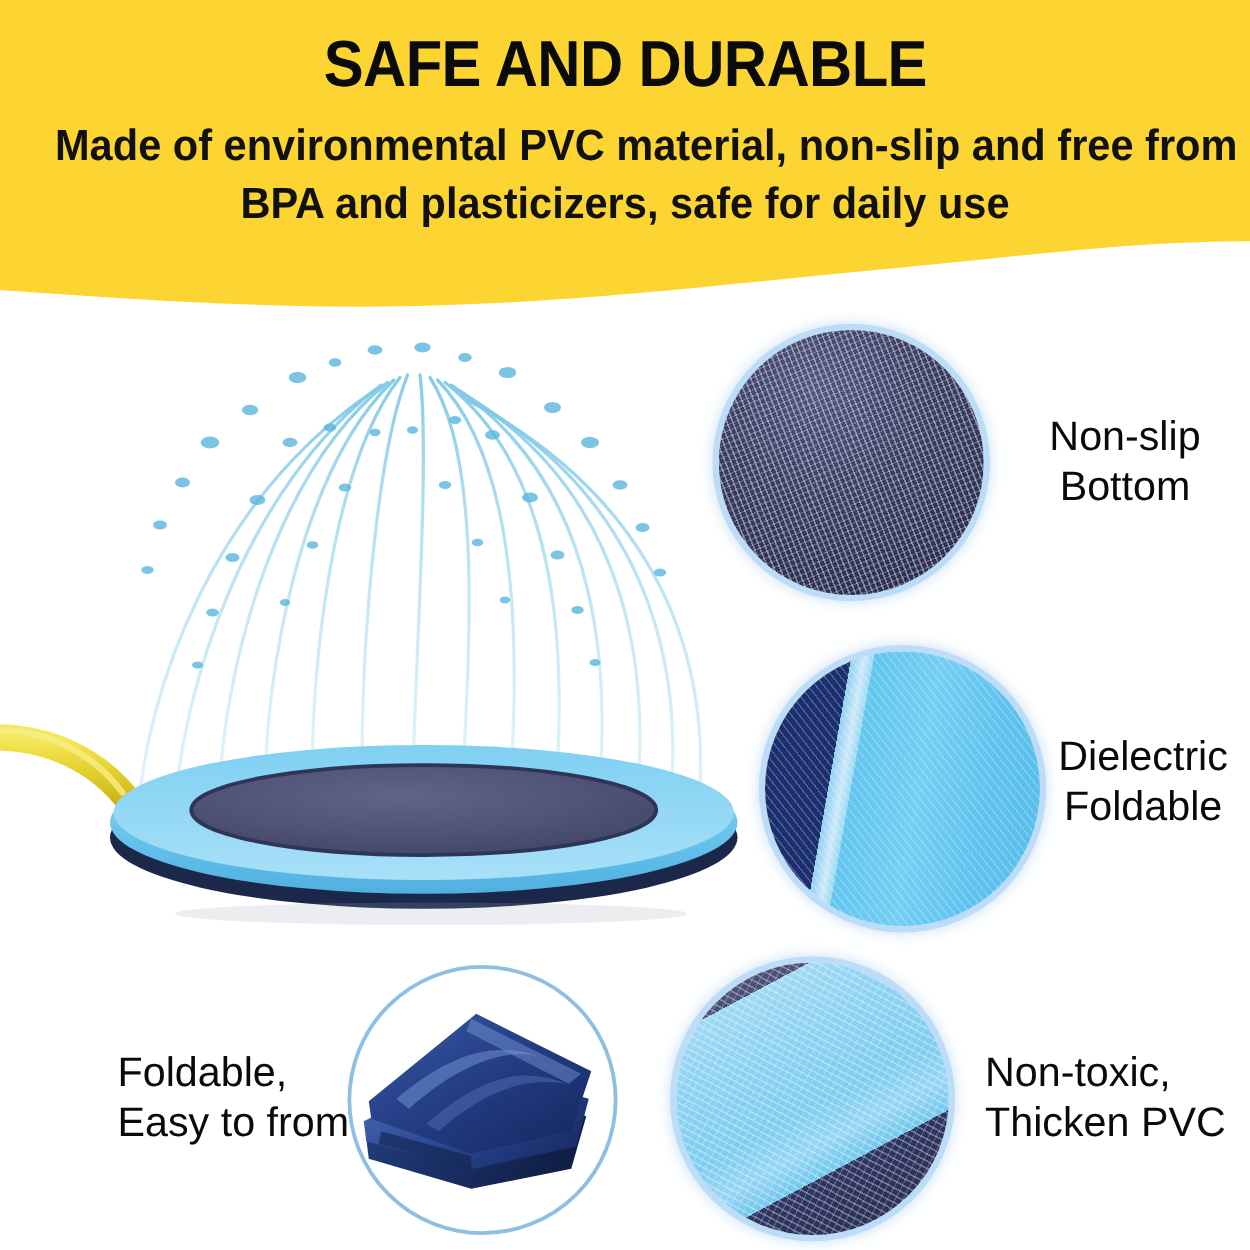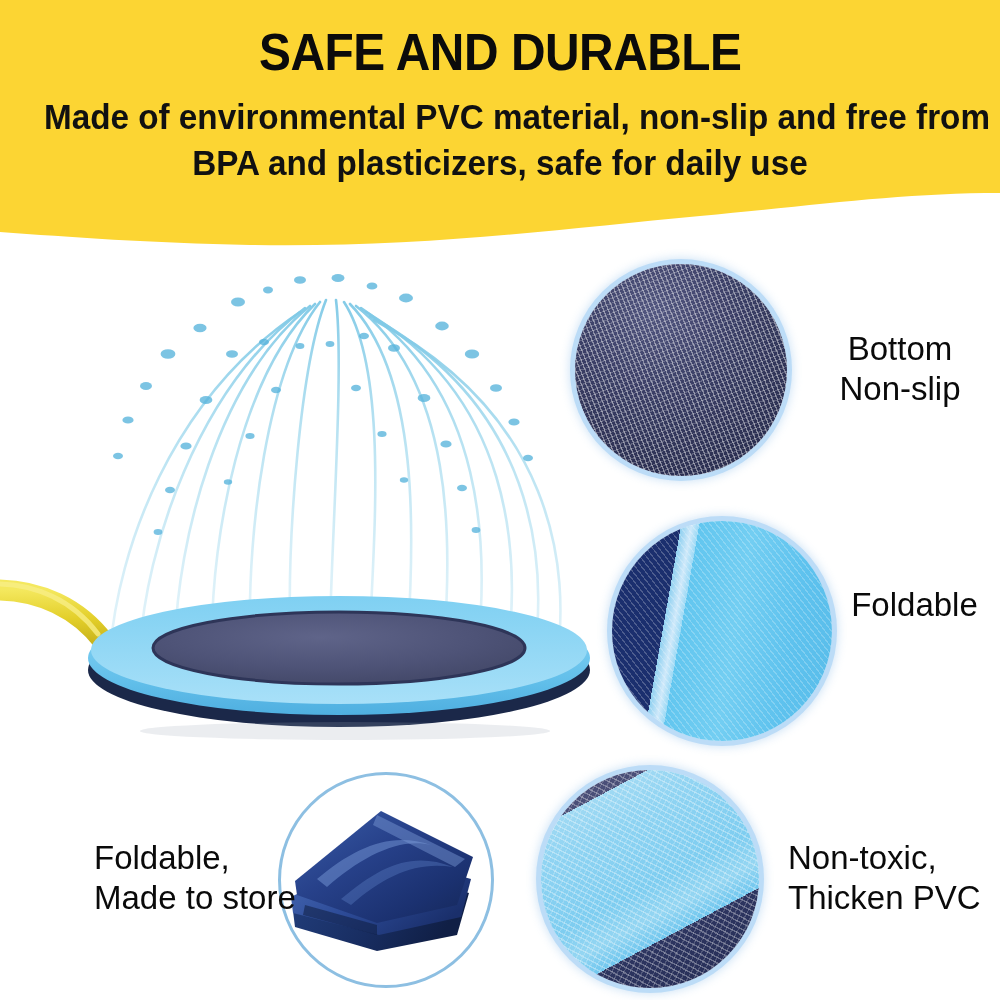--- a/index.html
+++ b/index.html
@@ -200,26 +200,27 @@
 
     <ellipse cx="339" cy="398" rx="186" ry="36" fill="url(#centerGrad)"></ellipse>
 
     <ellipse cx="339" cy="398" rx="186" ry="36" fill="none" stroke="#2E3558" stroke-width="3"></ellipse>
 
     <ellipse cx="345" cy="481" rx="205" ry="9" fill="#9aa3b5" opacity=".20"></ellipse>
   </svg>
 
   <div class="circle c-ring" id="circle-nonslip"></div>
   <div class="feat-label" id="label-nonslip">
+    <div>Non-slip</div>
     <div>Bottom</div>
-    <div>Non-slip</div>
   </div>
 
   <div class="circle c-ring" id="circle-welding"></div>
   <div class="feat-label" id="label-welding">
+    <div>Dielectric</div>
     <div>Foldable</div>
   </div>
 
   <div class="circle" id="circle-foldable">
     <svg width="210" height="210" viewBox="0 0 210 210">
       <defs>
         <linearGradient id="foldA" x1="0" y1="0" x2="1" y2="1">
           <stop offset="0%" stop-color="#3A5DA8"></stop>
           <stop offset="40%" stop-color="#27418A"></stop>
           <stop offset="75%" stop-color="#1B3170"></stop>
@@ -243,21 +244,21 @@
       <path d="M14,106 L100,36 L192,82 L176,130 L96,148 L16,120 Z" fill="url(#foldA)"></path>
 
       <path d="M36,104 C74,72 110,56 150,70 C118,62 80,82 46,112 Z" fill="#6F8FD0" opacity=".55"></path>
       <path d="M60,124 C100,90 132,76 172,92 C136,86 104,100 70,130 Z" fill="#5B7CC4" opacity=".40"></path>
       <path d="M96,40 L184,84 L174,92 L92,50 Z" fill="#7C9BD8" opacity=".45"></path>
       <path d="M24,130 L96,150 L96,160 L22,140 Z" fill="#0F1D40" opacity=".55"></path>
     </svg>
   </div>
   <div class="feat-label" id="label-foldable">
     <div>Foldable,</div>
-    <div>Made to store</div>
+    <div>Easy to from</div>
   </div>
 
   <div class="circle c-ring" id="circle-nontoxic"></div>
   <div class="feat-label" id="label-nontoxic">
     <div>Non-toxic,</div>
     <div>Thicken PVC</div>
   </div>
 
 </div>
 

